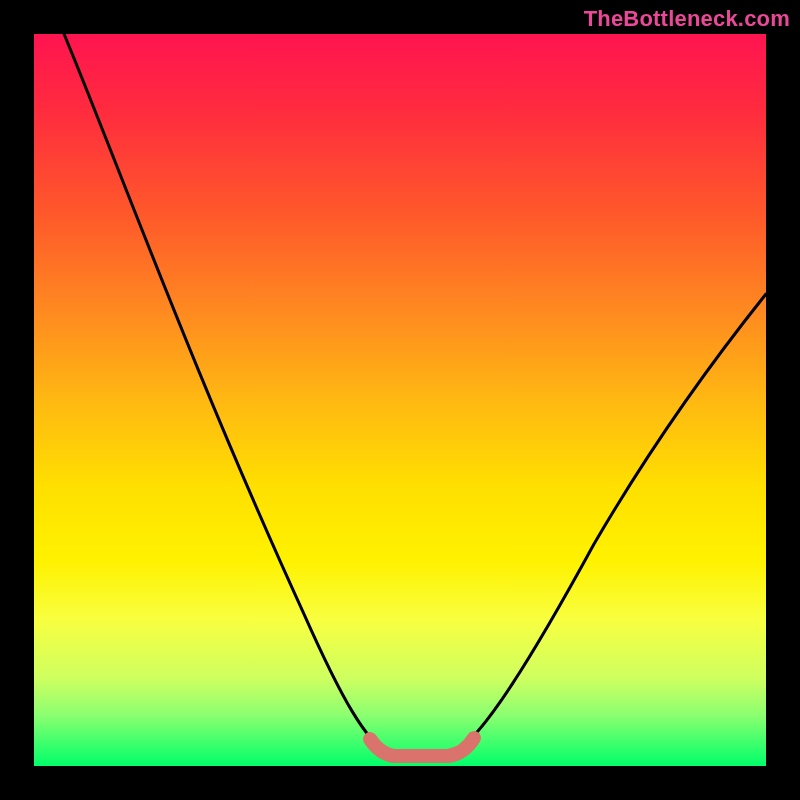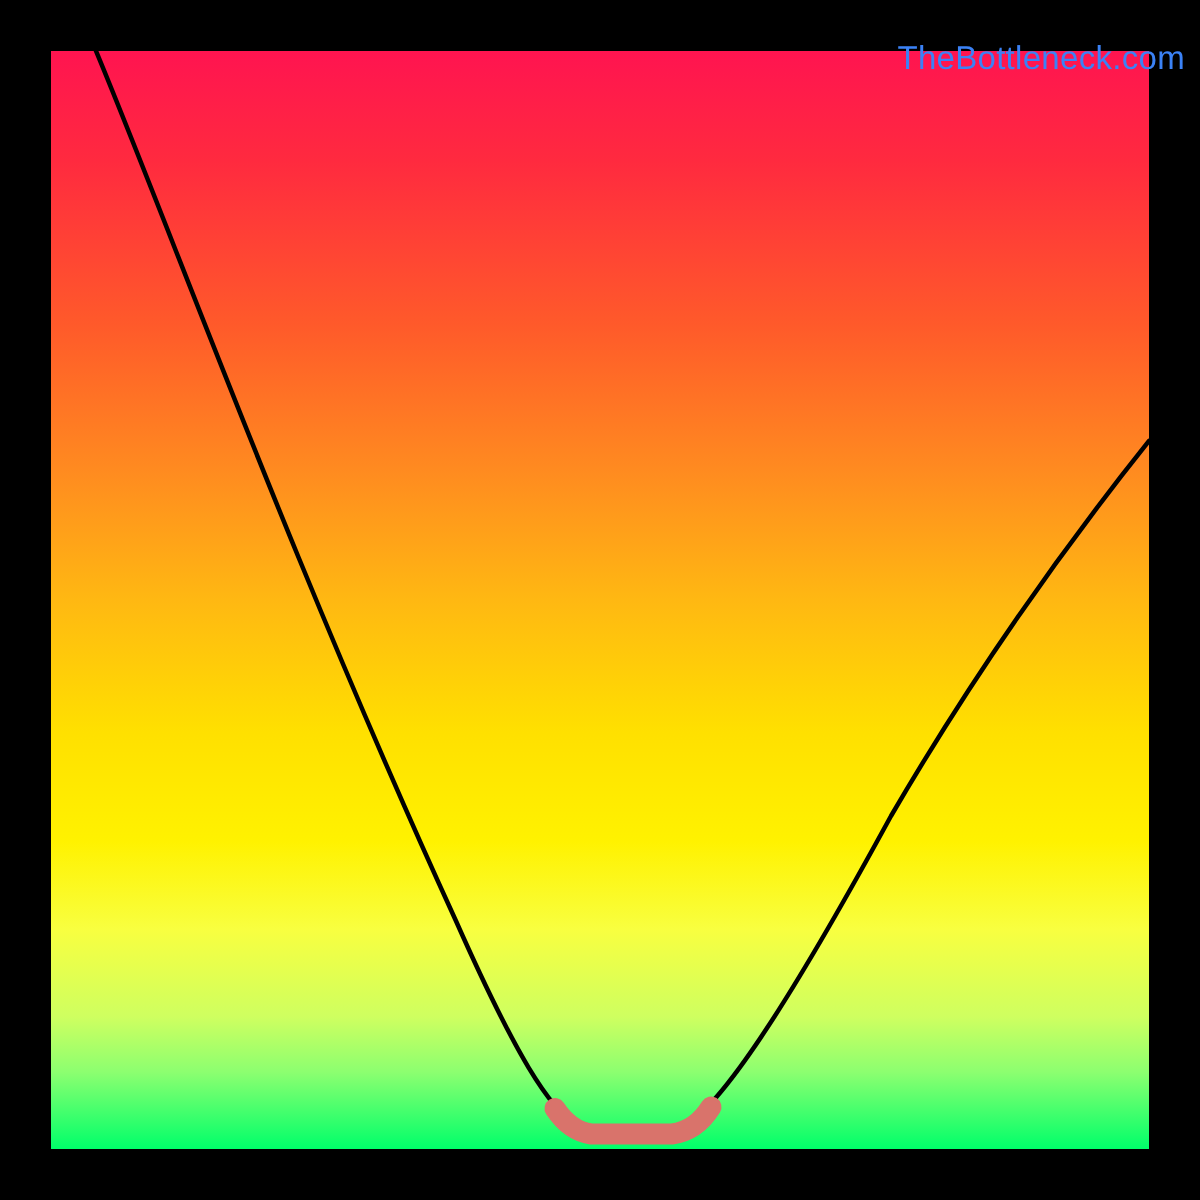--- a/index.html
+++ b/index.html
@@ -35,25 +35,24 @@
       #8cff70 93%,
       #00ff6a 100%
     );
   }
   .watermark {
     position: absolute;
     top: 6px;
     right: 10px;
     font-family: Arial, Helvetica, sans-serif;
     font-size: 22px;
-    font-weight: 400;
-    color: #3b82f6;
+    font-weight: 700;
+    color: #ec4899;
     letter-spacing: 0.2px;
     user-select: none;
-    margin-top: 20px;
   }
   svg.curve {
     position: absolute;
     left: 0;
     top: 0;
     width: 732px;
     height: 732px;
   }
 </style>
 </head>

